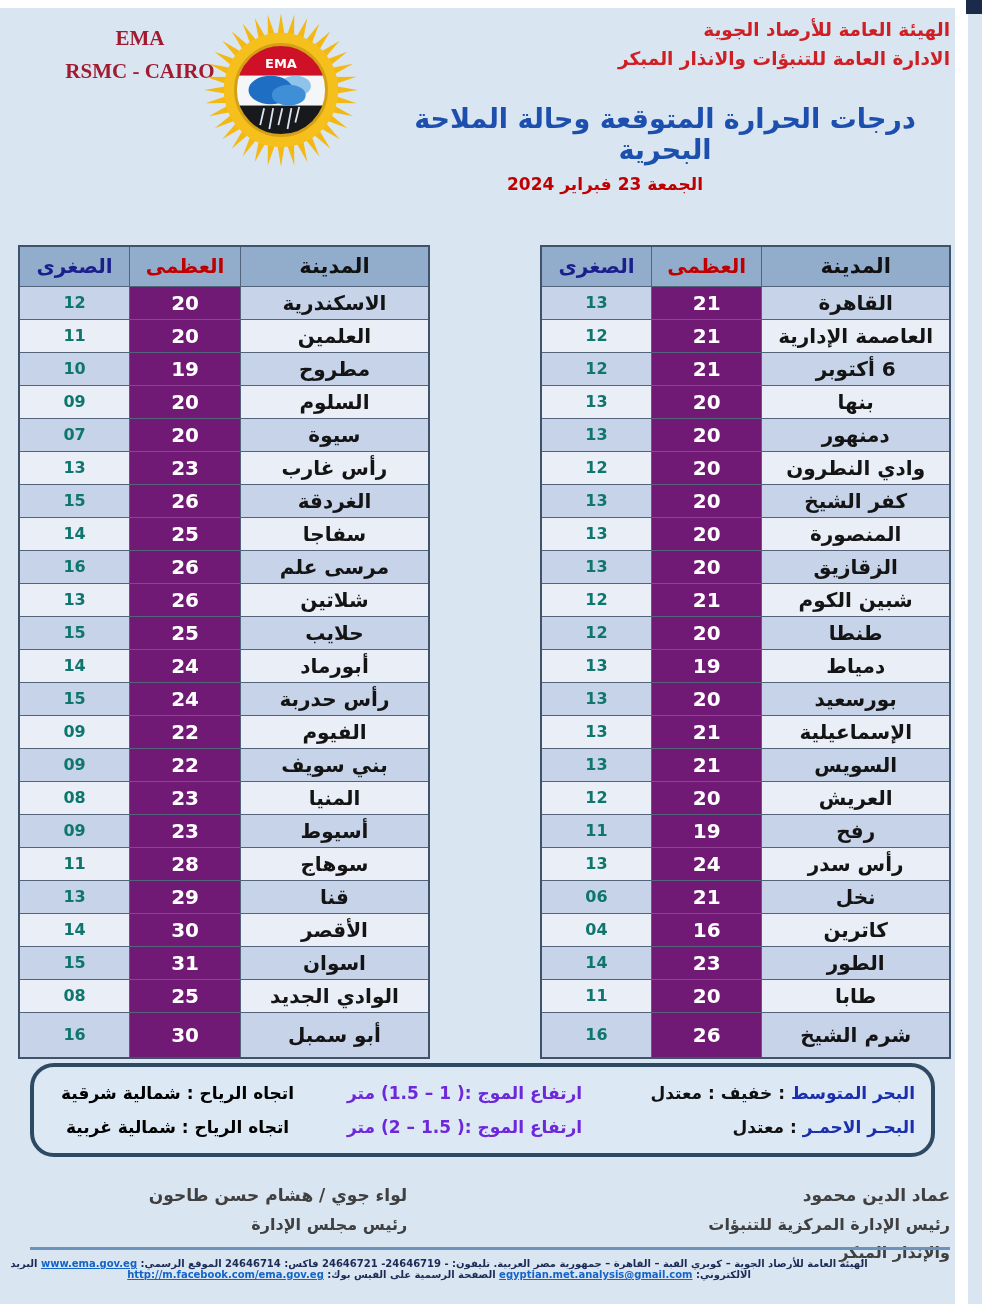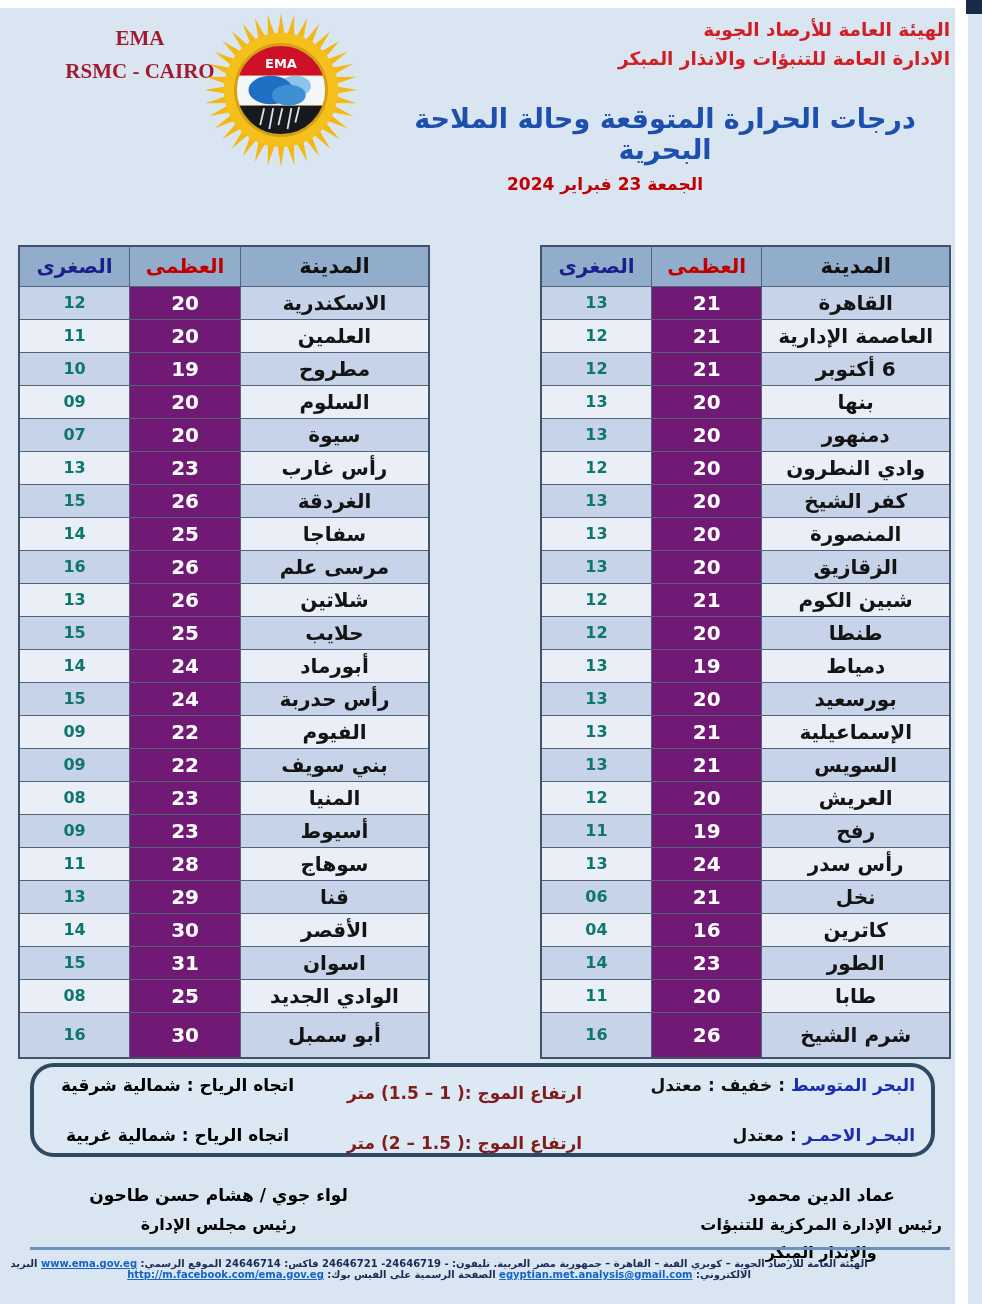--- a/index.html
+++ b/index.html
@@ -41,27 +41,27 @@
   td.min{color:#0f766e;font-size:16px;font-weight:bold;}
   .c-city{width:46%;} .c-max{width:27%;} .c-min{width:27%;}
 
   
   .marine-box{position:absolute;left:30px;top:1063px;width:905px;height:94px;
       border:4px solid #2e4a63;border-radius:24px;background:#dce8f4;direction:rtl;
       display:flex;flex-direction:column;justify-content:center;gap:14px;padding:6px 0;box-sizing:border-box;}
   .marine-row{display:grid;grid-template-columns:36% 32% 32%;direction:rtl;align-items:center;}
   .m-sea{text-align:right;padding-right:16px;font-size:17px;font-weight:bold;color:#111111;}
   .m-sea .sea-name{color:#1b2fae;}
-  .m-wave{text-align:center;font-size:17px;font-weight:bold;color:#7f1d1d;margin-top:16px;}
+  .m-wave{text-align:center;font-size:17px;font-weight:bold;color:#6d28d9;}
   .m-wind{text-align:center;font-size:17px;font-weight:bold;color:#000000;}
 
   
   .sigs{position:absolute;left:30px;top:1180px;width:920px;display:flex;direction:rtl;
         justify-content:space-between;}
-  .sig{text-align:center;font-weight:bold;color:#000000;line-height:1.8;}
+  .sig{text-align:right;font-weight:bold;color:#404040;line-height:1.8;}
   .sig:nth-child(1){width:28%;} .sig:nth-child(2){width:41%;} .sig:nth-child(3){width:28%;}
   .sig-name{font-size:17px;} .sig-title{font-size:16px;}
 
   .sep-line{position:absolute;left:30px;top:1247px;width:920px;height:3px;background:#6b93bb;}
 
   
   .contact{position:absolute;left:0;top:1258px;width:878px;text-align:center;direction:rtl;
       font-size:10px;font-weight:bold;color:#1a2a55;}
   .contact a{color:#1464c8;text-decoration:underline;}
 

